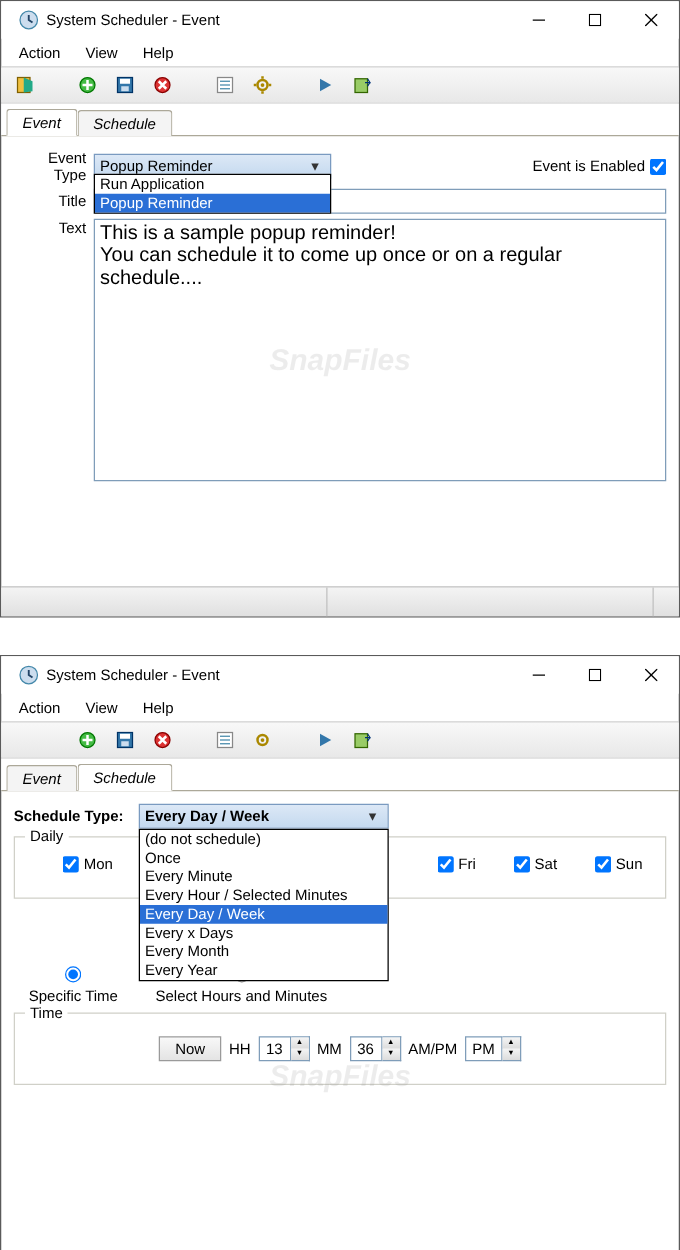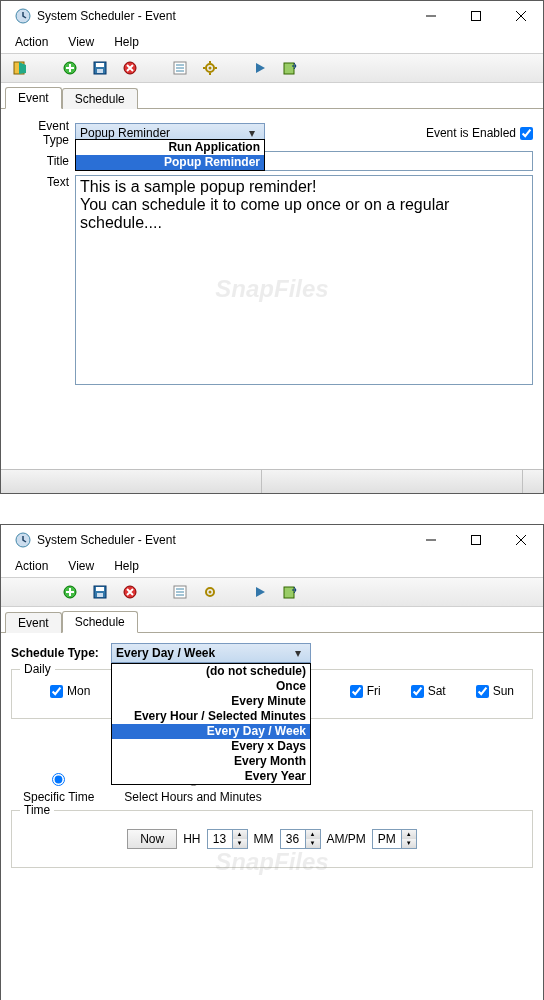--- a/index.html
+++ b/index.html
@@ -12,40 +12,40 @@
   .titlebar .title { flex: 1; font-size: 12px; }
   .titlebar .win-btn { width: 45px; height: 30px; display: flex; align-items: center; justify-content: center; }
   
   .menubar { height: 22px; display: flex; align-items: center; padding: 0 4px; }
   .menubar .menu-item { padding: 2px 10px; }
   
   .toolbar { height: 30px; background: linear-gradient(#f8f8f8, #e8e8e8); border-top: 1px solid #d0d0d0; border-bottom: 1px solid #d0d0d0; display: flex; align-items: center; padding: 0 4px; }
   .toolbar .tb-btn { width: 28px; height: 24px; display: flex; align-items: center; justify-content: center; margin: 0 1px; }
   .toolbar .tb-gap { width: 20px; }
   
-  .tabbar { height: 26px; display: flex; align-items: flex-end; background: #fff; border-bottom: 1px solid #aca899; padding: 6px 4px 0 4px; }
+  .tabbar { height: 26px; display: flex; align-items: flex-end; background: #fff; border-bottom: 1px solid #aca899; padding: 6px 4px 0 4px; font-style: italic; }
   .tab { padding: 3px 12px; border: 1px solid #aca899; border-bottom: none; background: #f4f4f4; margin-right: 0; border-radius: 3px 3px 0 0; position: relative; top: 1px; }
   .tab.active { background: #fff; top: 1px; z-index: 2; border-bottom: 1px solid #fff; }
   
   .content { padding: 10px; position: relative; }
   
   .row { display: flex; align-items: center; margin-bottom: 4px; }
   .lbl { width: 64px; text-align: right; padding-right: 6px; }
   
   .combo { border: 1px solid #7a9ac0; background: linear-gradient(#dce8f6, #c4d9ef); padding: 1px 4px; height: 20px; display: flex; align-items: center; justify-content: space-between; }
   .combo .arrow { width: 16px; text-align: center; color: #333; }
   
   .text-input { border: 1px solid #7f9db9; height: 20px; padding: 1px 4px; }
   .textarea { border: 1px solid #7f9db9; padding: 2px 4px; font-size: 16px; resize: none; white-space: pre-wrap; }
   
   .checkboxrow { display: flex; align-items: center; gap: 4px; }
   .checkboxrow input { width: 13px; height: 13px; }
   
   .dropdown-list { position: absolute; border: 1px solid #000; background: #fff; z-index: 10; }
-  .dropdown-list .opt { padding: 0 4px; line-height: 15px; font-weight: bold; text-align: right; }
+  .dropdown-list .opt { padding: 0 4px; line-height: 15px; font-weight: normal; }
   .dropdown-list .opt.sel { background: #2a6fd6; color: #fff; }
   
   .fieldset { border: 1px solid #d0d0c8; padding: 8px; margin: 6px 0; position: relative; }
   .fieldset .legend { position: absolute; top: -8px; left: 8px; background: #fff; padding: 0 4px; }
   
   .radio-row { display: flex; align-items: center; gap: 30px; margin: 8px 0 4px 12px; }
   .radio-row label { display: flex; align-items: center; gap: 4px; flex-direction: column; }
   
   .time-row { display: flex; align-items: center; gap: 6px; justify-content: center; padding: 10px 0; }
   .now-btn { background: linear-gradient(#f8f8f8,#e4e4e4); border: 1px solid #9a9a9a; padding: 2px 12px; }

